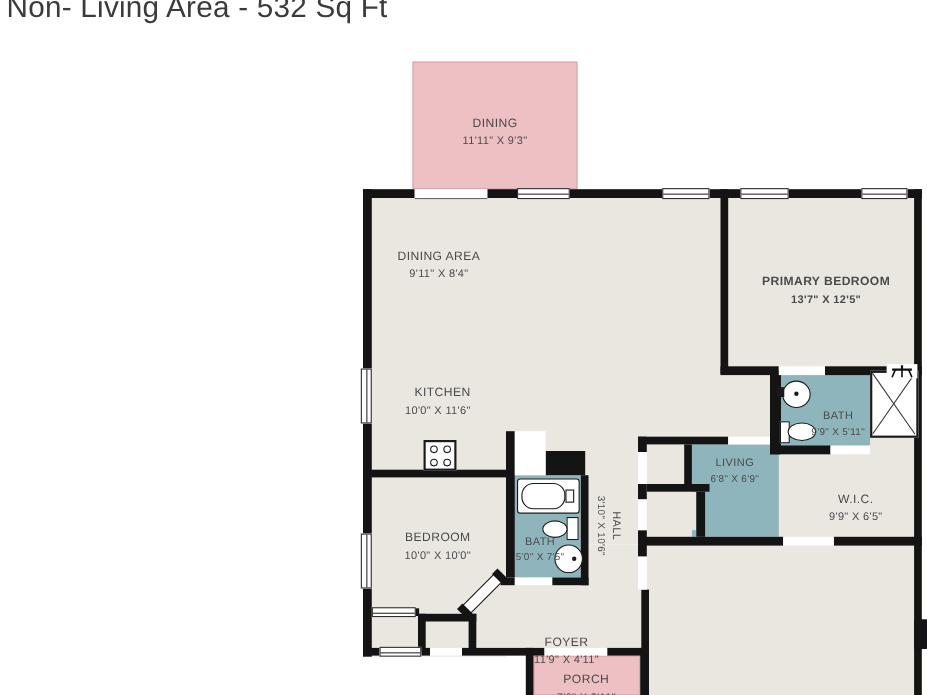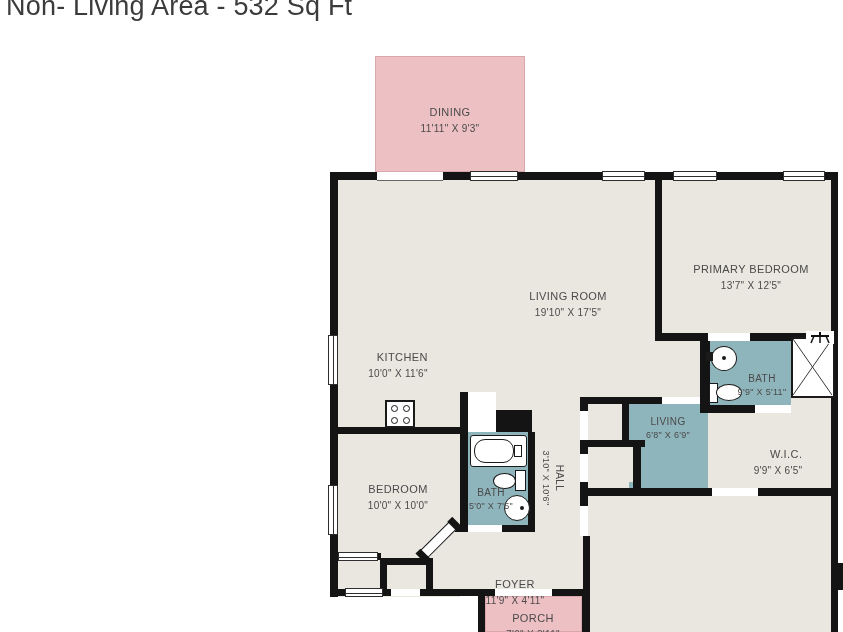--- a/index.html
+++ b/index.html
@@ -161,25 +161,25 @@
       <line x1="8" y1="5" x2="5" y2="12" stroke="#111" stroke-width="1.5"></line>
       <line x1="14" y1="5" x2="14" y2="12" stroke="#111" stroke-width="1.5"></line>
       <line x1="20" y1="5" x2="23" y2="12" stroke="#111" stroke-width="1.5"></line>
     </svg>
   </div>
 
   <div class="label" style="left:450px;top:104px;">
     <span>DINING</span>
     <span class="dims">11'11" X 9'3"</span>
   </div>
-  <div class="label" style="left:568px;top:288px;">
-    <span>LIVING ROOM</span>
-    <span class="dims">19'10" X 17'5"</span>
-  </div>
-  <div class="label" style="left:751px;top:261px;">
+  <div class="label" style="left:399px;top:225px;">
+    <span>DINING AREA</span>
+    <span class="dims">9'11" X 8'4"</span>
+  </div>
+  <div class="label" style="left:751px;top:248px;font-weight:bold;">
     <span>PRIMARY BEDROOM</span>
     <span class="dims">13'7" X 12'5"</span>
   </div>
   <div class="label" style="left:398px;top:349px;text-align:right;">
     <span>KITCHEN</span>
     <span class="dims">10'0" X 11'6"</span>
   </div>
   <div class="label sm" style="left:491px;top:485px;">
     <span>BATH</span>
     <span class="dims">5'0" X 7'5"</span>
@@ -189,21 +189,21 @@
     <span class="dims">3'10" X 10'6"</span>
   </div>
   <div class="label sm" style="left:668px;top:414px;">
     <span>LIVING</span>
     <span class="dims">6'8" X 6'9"</span>
   </div>
   <div class="label sm" style="left:762px;top:371px;">
     <span>BATH</span>
     <span class="dims">9'9" X 5'11"</span>
   </div>
-  <div class="label" style="left:778px;top:446px;text-align:right;">
+  <div class="label" style="left:778px;top:446px;">
     <span>W.I.C.</span>
     <span class="dims">9'9" X 6'5"</span>
   </div>
   <div class="label" style="left:398px;top:481px;">
     <span>BEDROOM</span>
     <span class="dims">10'0" X 10'0"</span>
   </div>
   <div class="label" style="left:515px;top:576px;">
     <span>FOYER</span>
     <span class="dims">11'9" X 4'11"</span>

